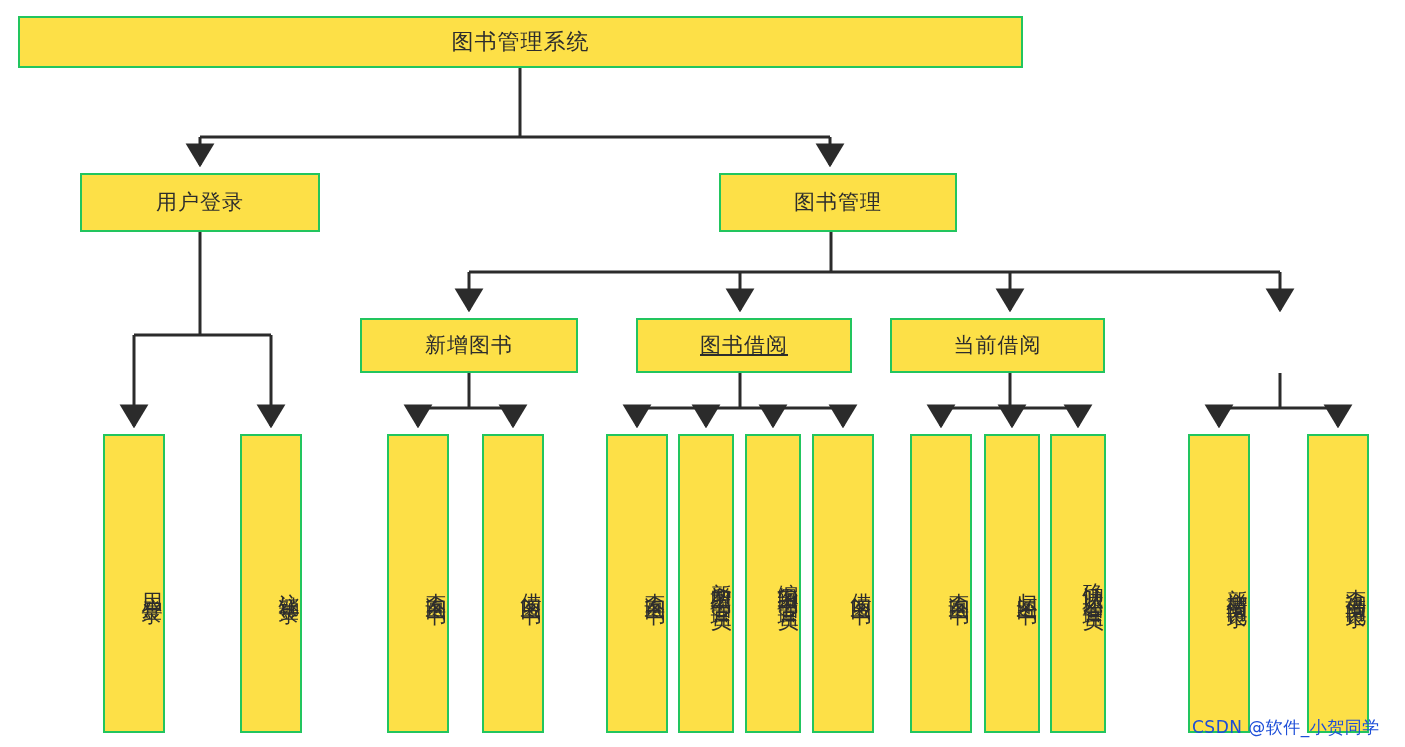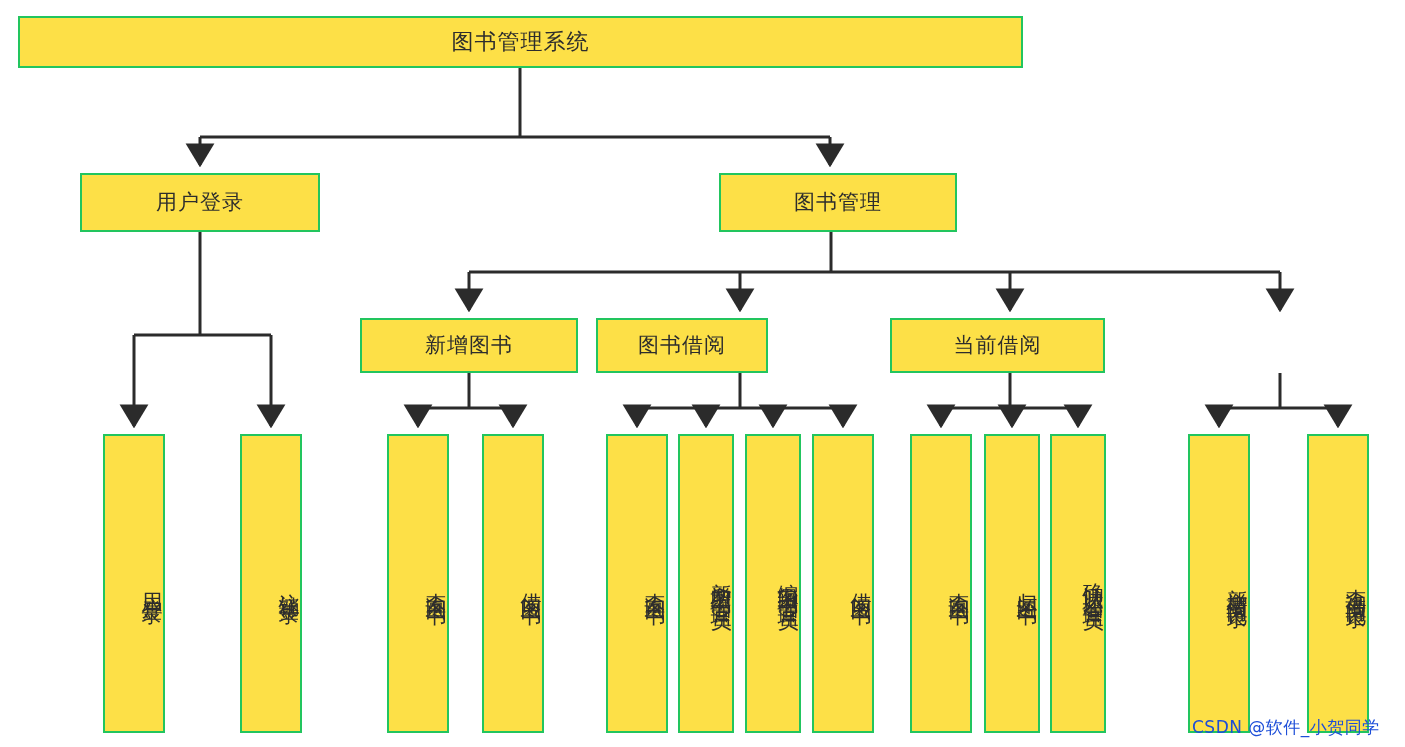--- a/index.html
+++ b/index.html
@@ -133,21 +133,21 @@
   <div class="node h" id="n-l2-0" style="left: 80px; top: 173px; width: 240px; height: 59px;">
     <span>用户登录</span>
   </div>
   <div class="node h" id="n-l2-1" style="left: 719px; top: 173px; width: 238px; height: 59px;">
     <span>图书管理</span>
   </div>
 
   <div class="node h" id="n-l3-0" style="left: 360px; top: 318px; width: 218px; height: 55px;">
     <span>新增图书</span>
   </div>
-  <div class="node h" id="n-l3-1" style="left: 596px; top: 318px; width: 172px; height: 55px;">
+  <div class="node h" id="n-l3-1" style="left: 636px; top: 318px; width: 216px; height: 55px; text-decoration: underline;">
     <span>图书借阅</span>
   </div>
   <div class="node h" id="n-l3-2" style="left: 890px; top: 318px; width: 215px; height: 55px;">
     <span>当前借阅</span>
   </div>
 
   <div class="node v" id="n-lf-0" style="left: 103px; top: 434px; width: 62px; height: 299px;">
     <span class="vtext">用户登录</span>
   </div>
   <div class="node v" id="n-lf-1" style="left: 240px; top: 434px; width: 62px; height: 299px;">

